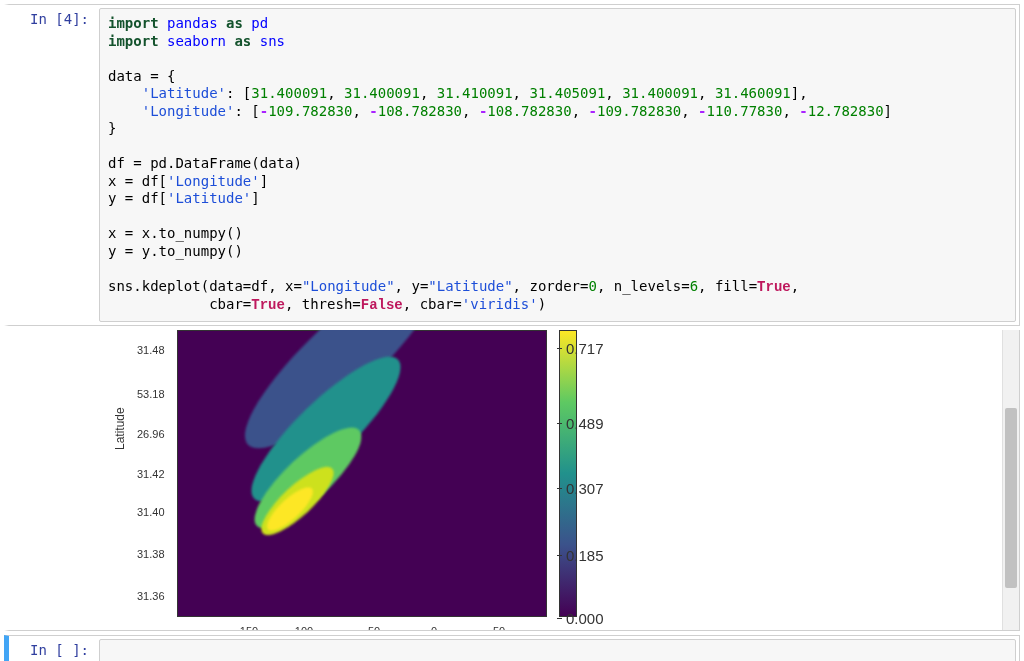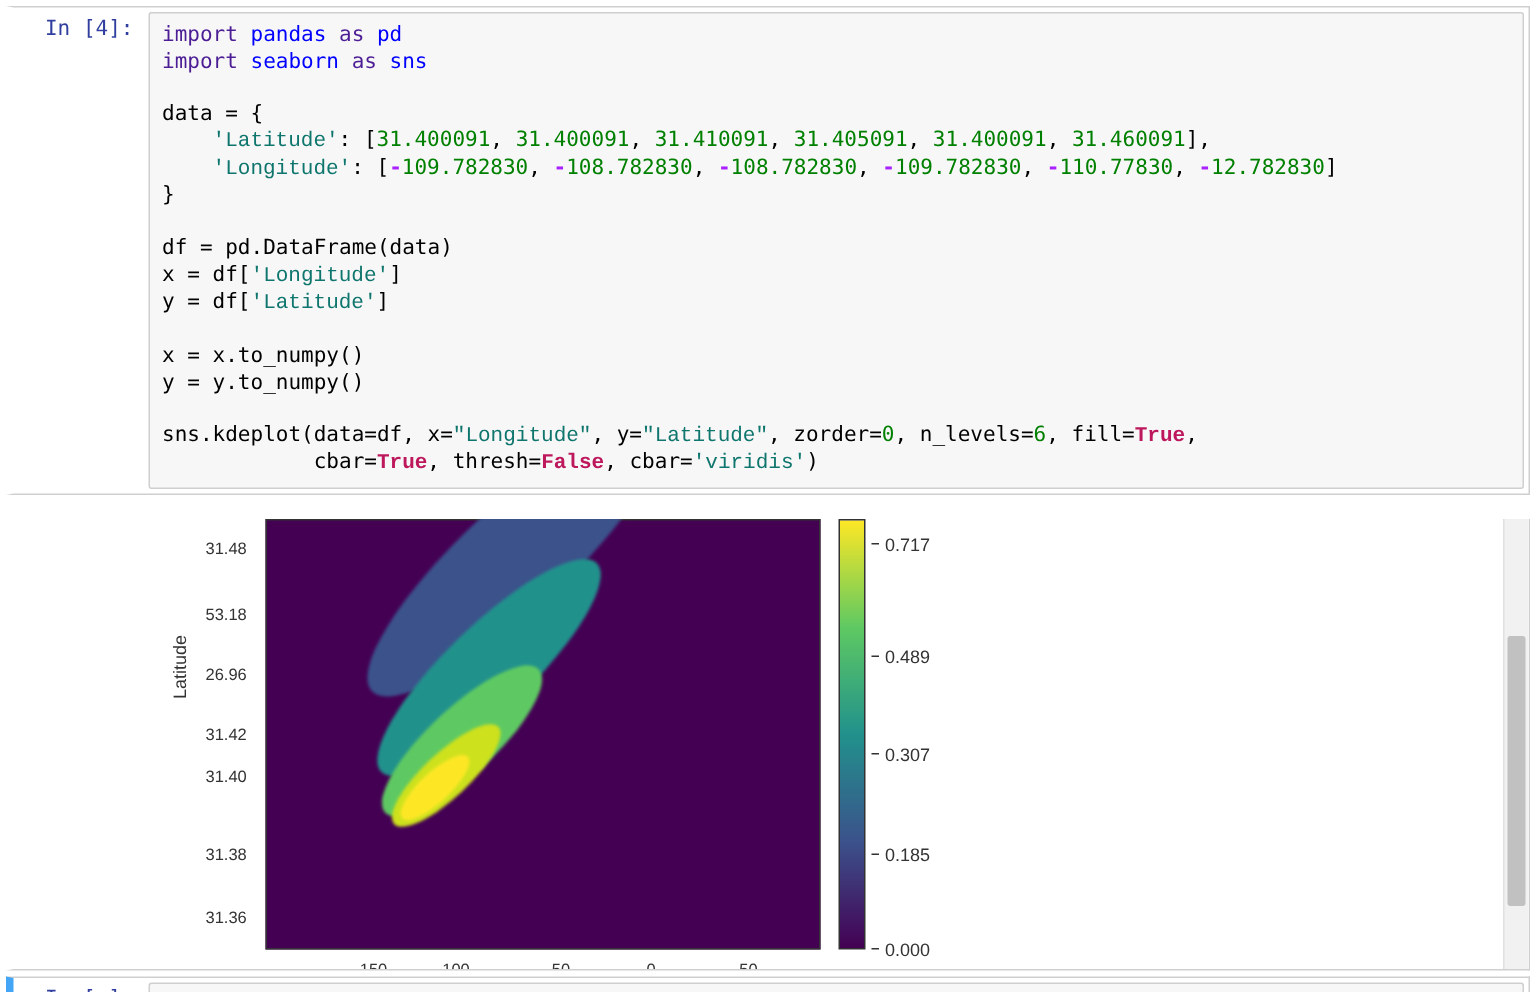--- a/index.html
+++ b/index.html
@@ -7,21 +7,21 @@
       font-family: "Helvetica Neue", Helvetica, Arial, sans-serif;
       font-size: 14px;
       background: #fff;
       padding: 4px;
     }
     .cell {
       display: flex;
       border: 1px solid #cfcfcf;
       border-left: 5px solid transparent;
       padding: 0;
-      margin-bottom: 16px;
+      margin-bottom: 4px;
     }
     .cell.selected {
       border-left: 5px solid #42A5F5;
     }
     .cell.code-cell {
       background: #fff;
     }
     .prompt-area {
       min-width: 90px;
       padding: 6px 10px 6px 0;
@@ -40,23 +40,23 @@
       margin: 3px 3px 3px 0;
       overflow-x: auto;
     }
     pre.code {
       font-family: monospace;
       font-size: 14px;
       line-height: 1.25;
       white-space: pre;
       color: #000;
     }
-    .str { color: #0f766e; font-family: Liberation Mono, monospace; }
+    .str { color: #1d4ed8; }
     .num { color: #008000; }
-    .kw  { color: #4c1d95; font-weight: normal; }
+    .kw  { color: #14532d; font-weight: bold; }
     .kwc { color: #be185d; font-weight: bold; font-family: Liberation Mono, monospace; }
     .nm  { color: #0000FF; }
     .op  { color: #AA22FF; font-weight: bold; }
 
     .output-cell {
       border: 1px solid #cfcfcf;
       border-top: none;
       border-left: 5px solid transparent;
       display: flex;
       margin-bottom: 4px;
@@ -139,22 +139,22 @@
       position: absolute;
       left: 450px;
       top: 0px;
       width: 18px;
       height: 287px;
       background: linear-gradient(to top, #440154 0%, #3b528b 25%, #21918c 50%, #5ec962 75%, #fde725 100%);
       border: 1px solid #333;
     }
     .cbar-tick {
       position: absolute;
-      left: 472px;
-      font-size: 12px;
+      left: 448px;
+      font-size: 15px;
       color: #333;
       display: flex;
       align-items: center;
     }
     .cbar-tick::before {
       content: "";
       display: inline-block;
       width: 5px;
       height: 1px;
       background: #333;
@@ -199,21 +199,21 @@
 <div class="output-cell">
   <div class="output-prompt"></div>
   <div class="output-body">
 
     <div class="plot-area">
 
       <div class="y-label">Latitude</div>
 
       <div class="y-tick" style="top:260px">31.36</div>
       <div class="y-tick" style="top:218px">31.38</div>
-      <div class="y-tick" style="top:166px">31.40</div>
+      <div class="y-tick" style="top:176px">31.40</div>
       <div class="y-tick" style="top:138px">31.42</div>
       <div class="y-tick" style="top:98px">26.96</div>
       <div class="y-tick" style="top:58px">53.18</div>
       <div class="y-tick" style="top:14px">31.48</div>
 
       <div class="axes">
         <div class="kde-blob" style="left:35px; top:-10px; width:260px; height:70px; background:#3b528b; transform:rotate(-43deg);"></div>
         <div class="kde-blob" style="left:48px; top:70px;  width:200px; height:56px; background:#21918c; transform:rotate(-44deg);"></div>
         <div class="kde-blob" style="left:60px; top:125px; width:140px; height:44px; background:#5ec962; transform:rotate(-43deg);"></div>
         <div class="kde-blob" style="left:72px; top:155px; width:95px;  height:30px; background:#cde11d; transform:rotate(-43deg);"></div>

